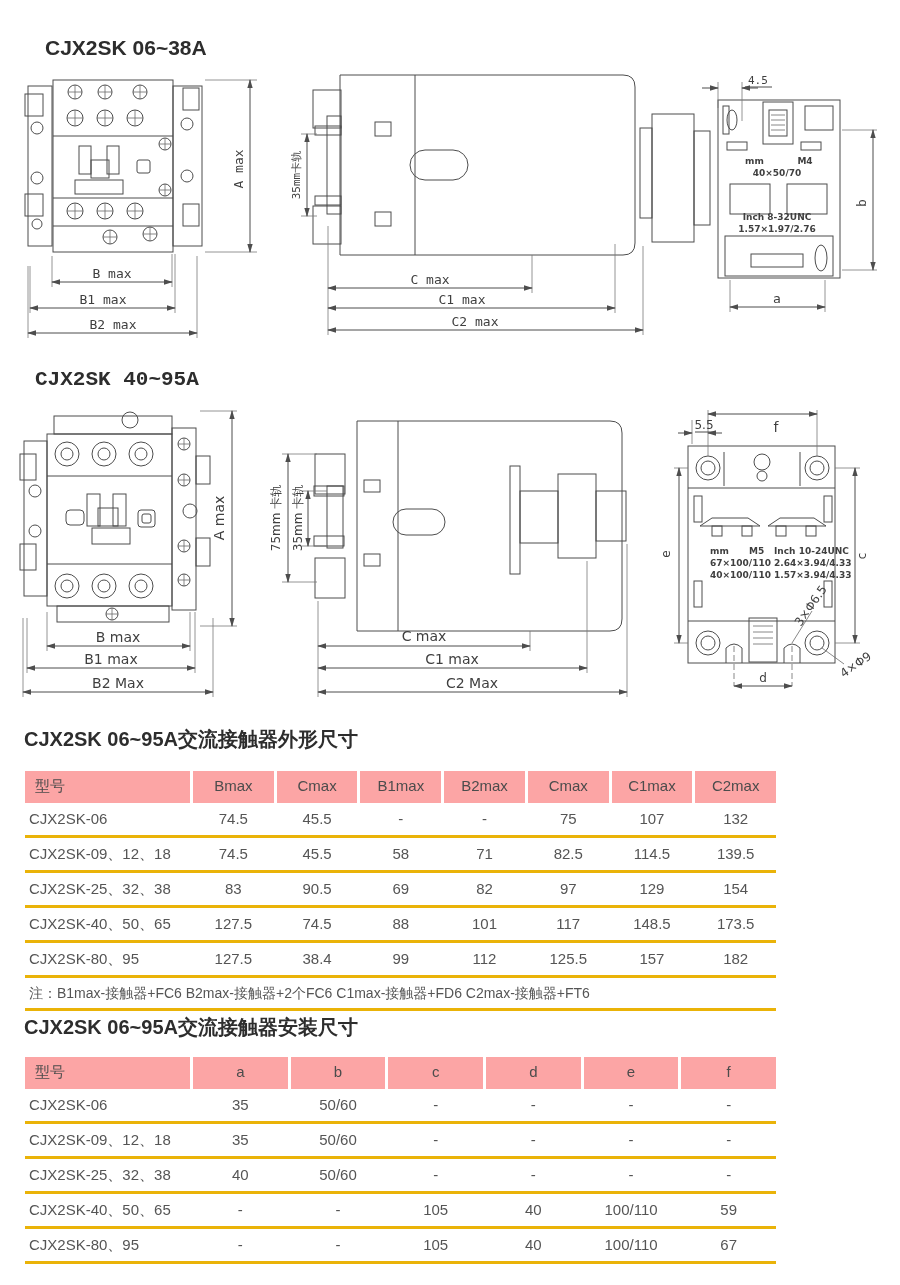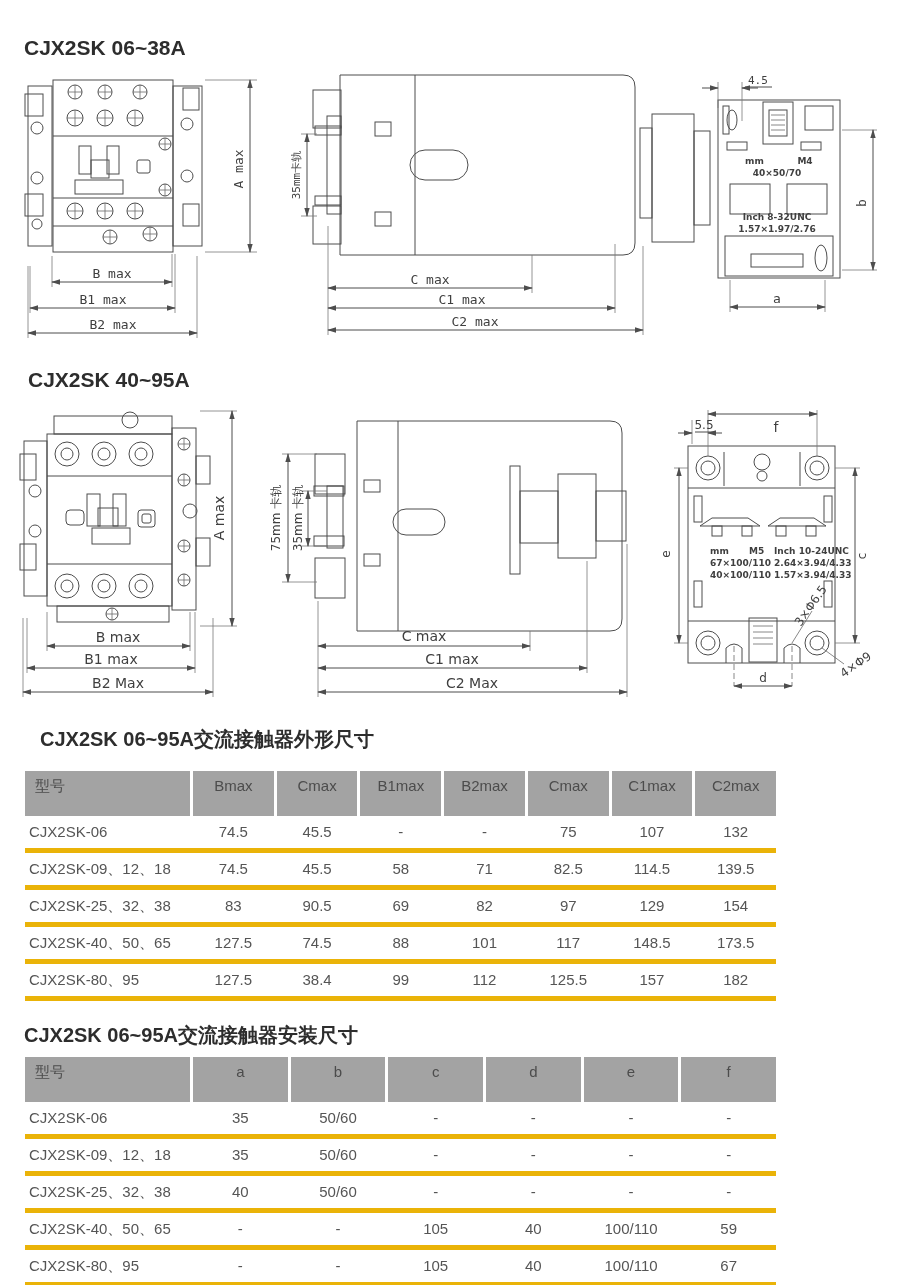--- a/index.html
+++ b/index.html
@@ -12,35 +12,35 @@
   svg .dim{stroke:#4d4d4d;stroke-width:1;fill:none;}
   svg .ext{stroke:#7a7a7a;stroke-width:0.8;fill:none;}
   svg text{fill:#3f3f3f;}
   .cad{font-family:"DejaVu Sans Mono",monospace;font-size:13px;}
   .cad-s{font-family:"DejaVu Sans Mono",monospace;font-size:11px;}
   .spec{font-family:"DejaVu Sans",sans-serif;font-size:9px;font-weight:bold;}
   .san{font-family:"DejaVu Sans",sans-serif;font-size:14px;}
   .san-s{font-family:"DejaVu Sans",sans-serif;font-size:12px;}
   .tbl{position:absolute;width:751px;color:#555;font-size:15px;}
   .thead{display:flex;gap:3px;}
-  .hcell{flex:1;background:#a3a3a3;color:#4c4c4c;height:45px;line-height:29px;
+  .hcell{flex:1;background:#fca5a5;color:#4c4c4c;height:32px;line-height:29px;
          text-align:center;box-sizing:border-box;font-size:15px;}
   .hcell.first{flex:0 0 165px;text-align:left;padding-left:10px;}
-  .trow{display:flex;gap:3px;border-bottom:5px solid #eab308;height:32px;line-height:32px;}
+  .trow{display:flex;gap:3px;border-bottom:3px solid #eab308;height:32px;line-height:32px;}
   .cell{flex:1;text-align:center;}
   .cell.first{flex:0 0 165px;text-align:left;padding-left:4px;box-sizing:border-box;}
   .trow.note{display:block;height:30px;line-height:30px;padding-left:4px;font-size:14px;}
 </style>
 </head>
 <body>
 
-<div class="sec-title" style="left:24px;top:36px;">CJX2SK 06~38A</div>
-<div class="sec-title" style="left:28px;top:368px;">CJX2SK 40~95A</div>
-<div class="sec-title" style="left:24px;top:726px;font-size:20px;margin-left:16px;">CJX2SK 06~95A交流接触器外形尺寸</div>
-<div class="sec-title" style="left:24px;top:1014px;font-size:20px;margin-top:8px;">CJX2SK 06~95A交流接触器安装尺寸</div>
+<div class="sec-title" style="left:45px;top:36px;">CJX2SK 06~38A</div>
+<div class="sec-title" style="left:35px;top:368px;font-family:Liberation Mono, monospace;">CJX2SK 40~95A</div>
+<div class="sec-title" style="left:24px;top:726px;font-size:20px;">CJX2SK 06~95A交流接触器外形尺寸</div>
+<div class="sec-title" style="left:24px;top:1014px;font-size:20px;">CJX2SK 06~95A交流接触器安装尺寸</div>
 
 <svg class="svg-abs" style="left:15px;top:66px;" width="870" height="282" viewBox="0 0 870 282">
   <defs>
     <marker id="ar1" viewBox="0 0 10 6" refX="9" refY="3" markerWidth="9" markerHeight="6" orient="auto-start-reverse">
       <path d="M0,0 L10,3 L0,6 Z" fill="#4d4d4d"></path>
     </marker>
   </defs>
 
   <g>
     <rect class="ln" x="38" y="14" width="120" height="172"></rect>
@@ -494,20 +494,21 @@
     <div class="trow">
       <div class="cell first">CJX2SK-80、95</div>
       <div class="cell">127.5</div>
       <div class="cell">38.4</div>
       <div class="cell">99</div>
       <div class="cell">112</div>
       <div class="cell">125.5</div>
       <div class="cell">157</div>
       <div class="cell">182</div>
     </div>
+    <div class="trow note">注：B1max-接触器+FC6  B2max-接触器+2个FC6  C1max-接触器+FD6  C2max-接触器+FT6</div>
   </div>
 
 <div class="tbl" style="left:25px;top:1057px;">
     <div class="thead">
       <div class="hcell first">型号</div>
       <div class="hcell">a</div>
       <div class="hcell">b</div>
       <div class="hcell">c</div>
       <div class="hcell">d</div>
       <div class="hcell">e</div>

